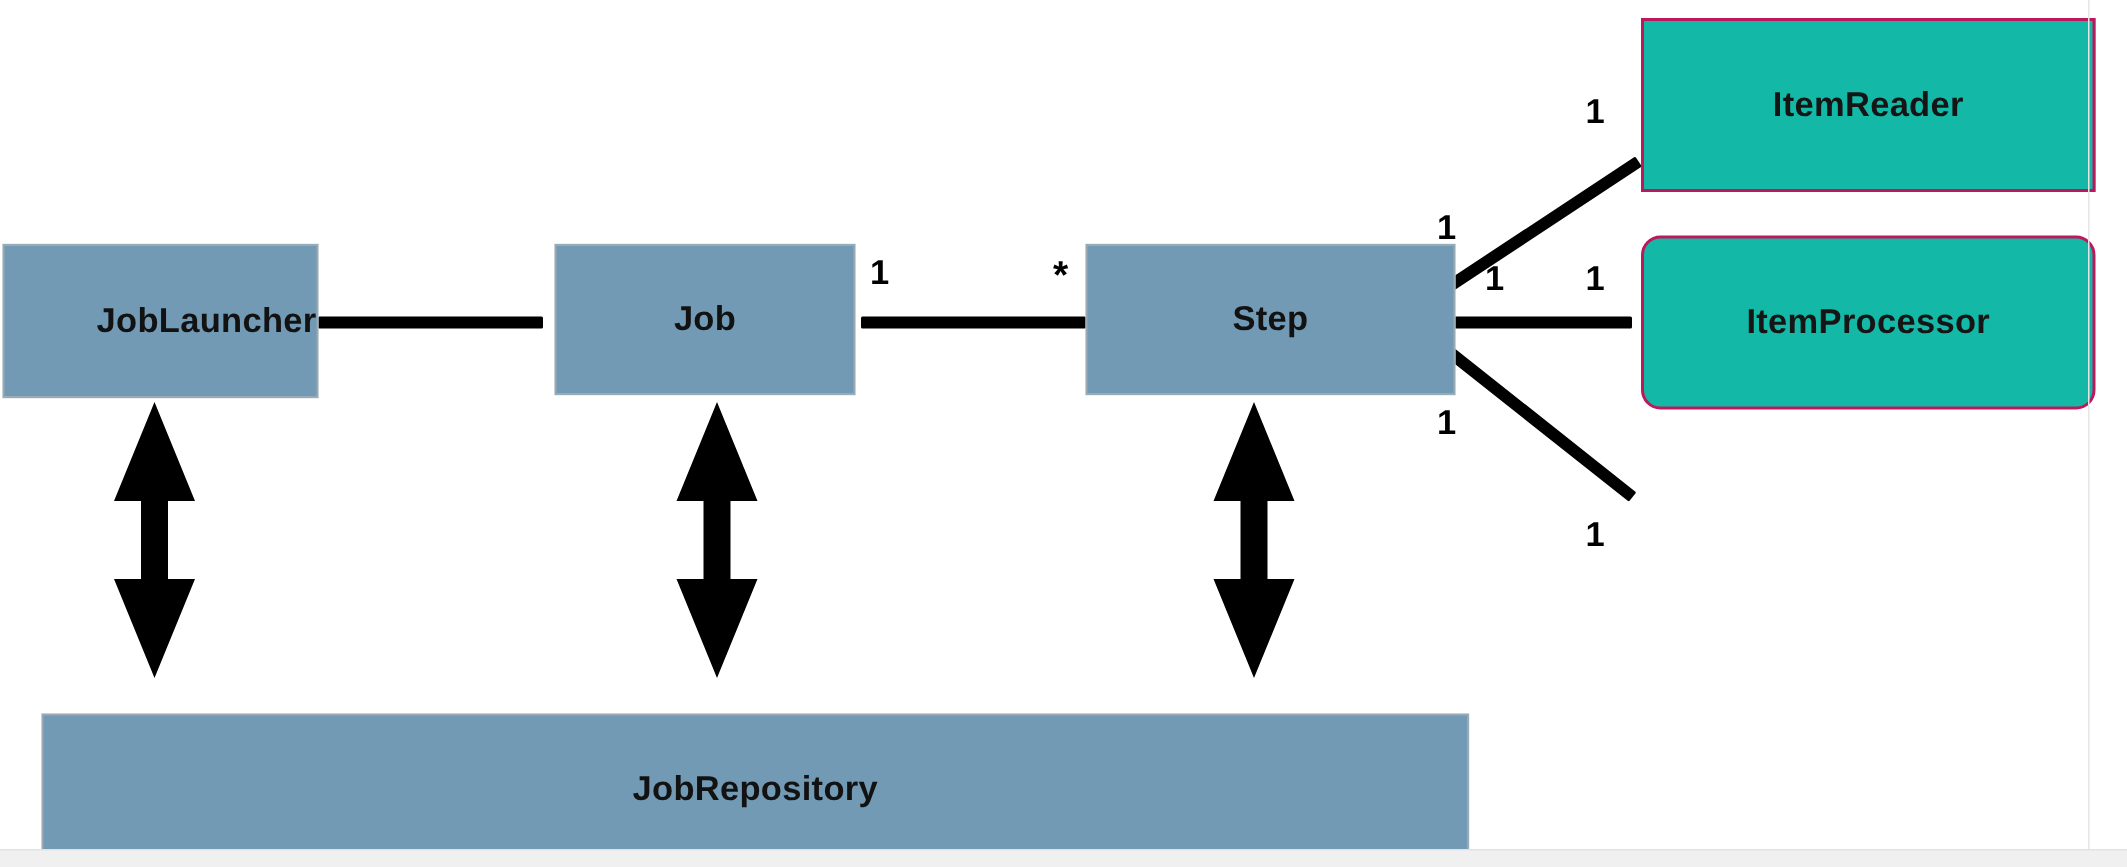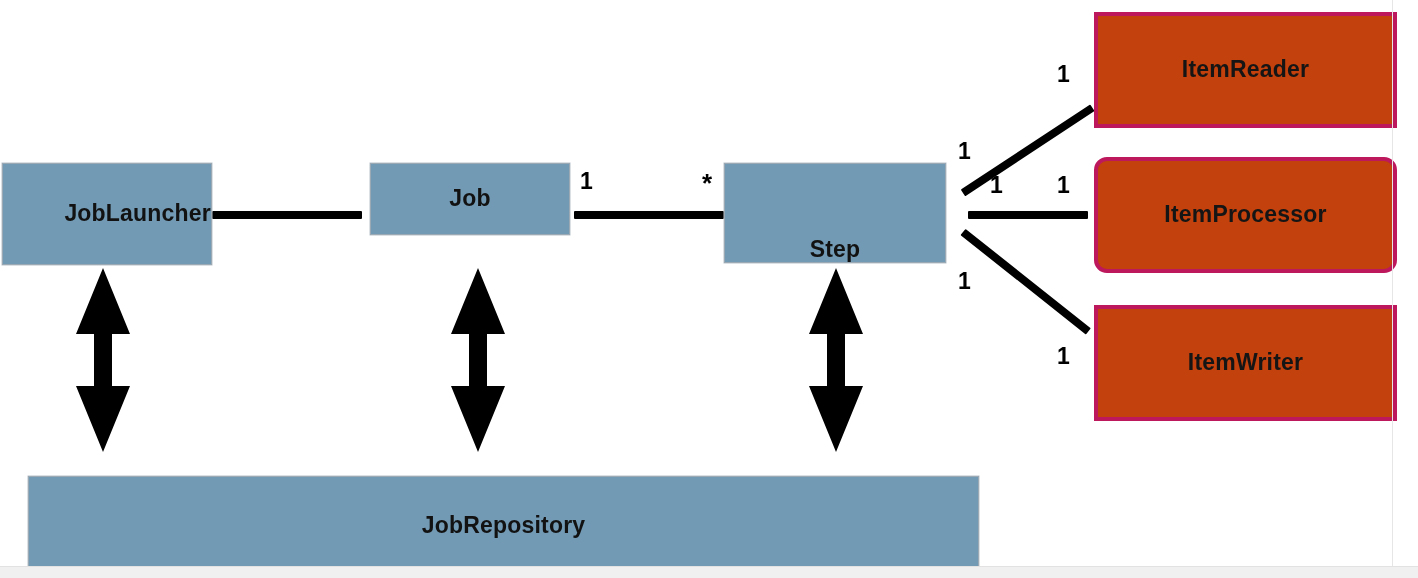--- a/index.html
+++ b/index.html
@@ -50,22 +50,22 @@
     line-height: 1.1;
   }
   .node.blue {
     background: #729ab4;
     border: 1px solid #9aa9b3;
     box-shadow: 0 0 0 0.5px #b7c2c9;
     color: #121212;
     font-size: 23px;
   }
   .node.yellow {
-    background: #c2410c;
-    border: 4px solid #be185d;
+    background: #14b8a6;
+    border: 2px solid #be185d;
     color: #151515;
     font-size: 23px;
   }
   .node.wide {
     font-size: 23px;
   }
   
   .conn {
     position: absolute;
     background: #000000;
@@ -129,43 +129,40 @@
   <div class="dbl-arrow" style="left:807px; top:268px;">
     <svg width="58" height="184" viewBox="0 0 58 184" xmlns="http://www.w3.org/2000/svg">
       <polygon points="29,0 56,66 38,66 38,118 56,118 29,184 2,118 20,118 20,66 2,66" fill="#000000"></polygon>
     </svg>
   </div>
 
   <div class="node blue" style="left:2px; top:163px; width:210px; height:102px;justify-content:flex-end;">
     <span>JobLauncher</span>
   </div>
 
-  <div class="node blue" style="left:370px; top:163px; width:200px; height:72px;">
+  <div class="node blue" style="left:370px; top:163px; width:200px; height:100px;">
     <span>Job</span>
   </div>
 
-  <div class="node blue" style="left:724px; top:163px; width:222px; height:100px;align-items:flex-end;">
+  <div class="node blue" style="left:724px; top:163px; width:246px; height:100px;">
     <span>Step</span>
   </div>
 
   <div class="node blue wide" style="left:4px; top:476px; width:951px; height:100px;margin-left:24px;">
     <span>JobRepository</span>
   </div>
 
   <div class="node yellow" style="left:1094px; top:12px; width:303px; height:116px;">
     <span>ItemReader</span>
   </div>
 
   <div class="node yellow" style="left:1094px; top:157px; width:303px; height:116px;border-radius:13px;">
     <span>ItemProcessor</span>
   </div>
 
-  <div class="node yellow" style="left:1094px; top:305px; width:303px; height:116px;">
-    <span>ItemWriter</span>
-  </div>
 
   <div class="mult" style="left:580px; top:170px;">1</div>
 
   <div class="mult" style="left:702px; top:170px; font-size:26px;">*</div>
 
   <div class="mult" style="left:958px; top:140px;">1</div>
 
   <div class="mult" style="left:1057px; top:63px;">1</div>
 
   <div class="mult" style="left:990px; top:174px;">1</div>

